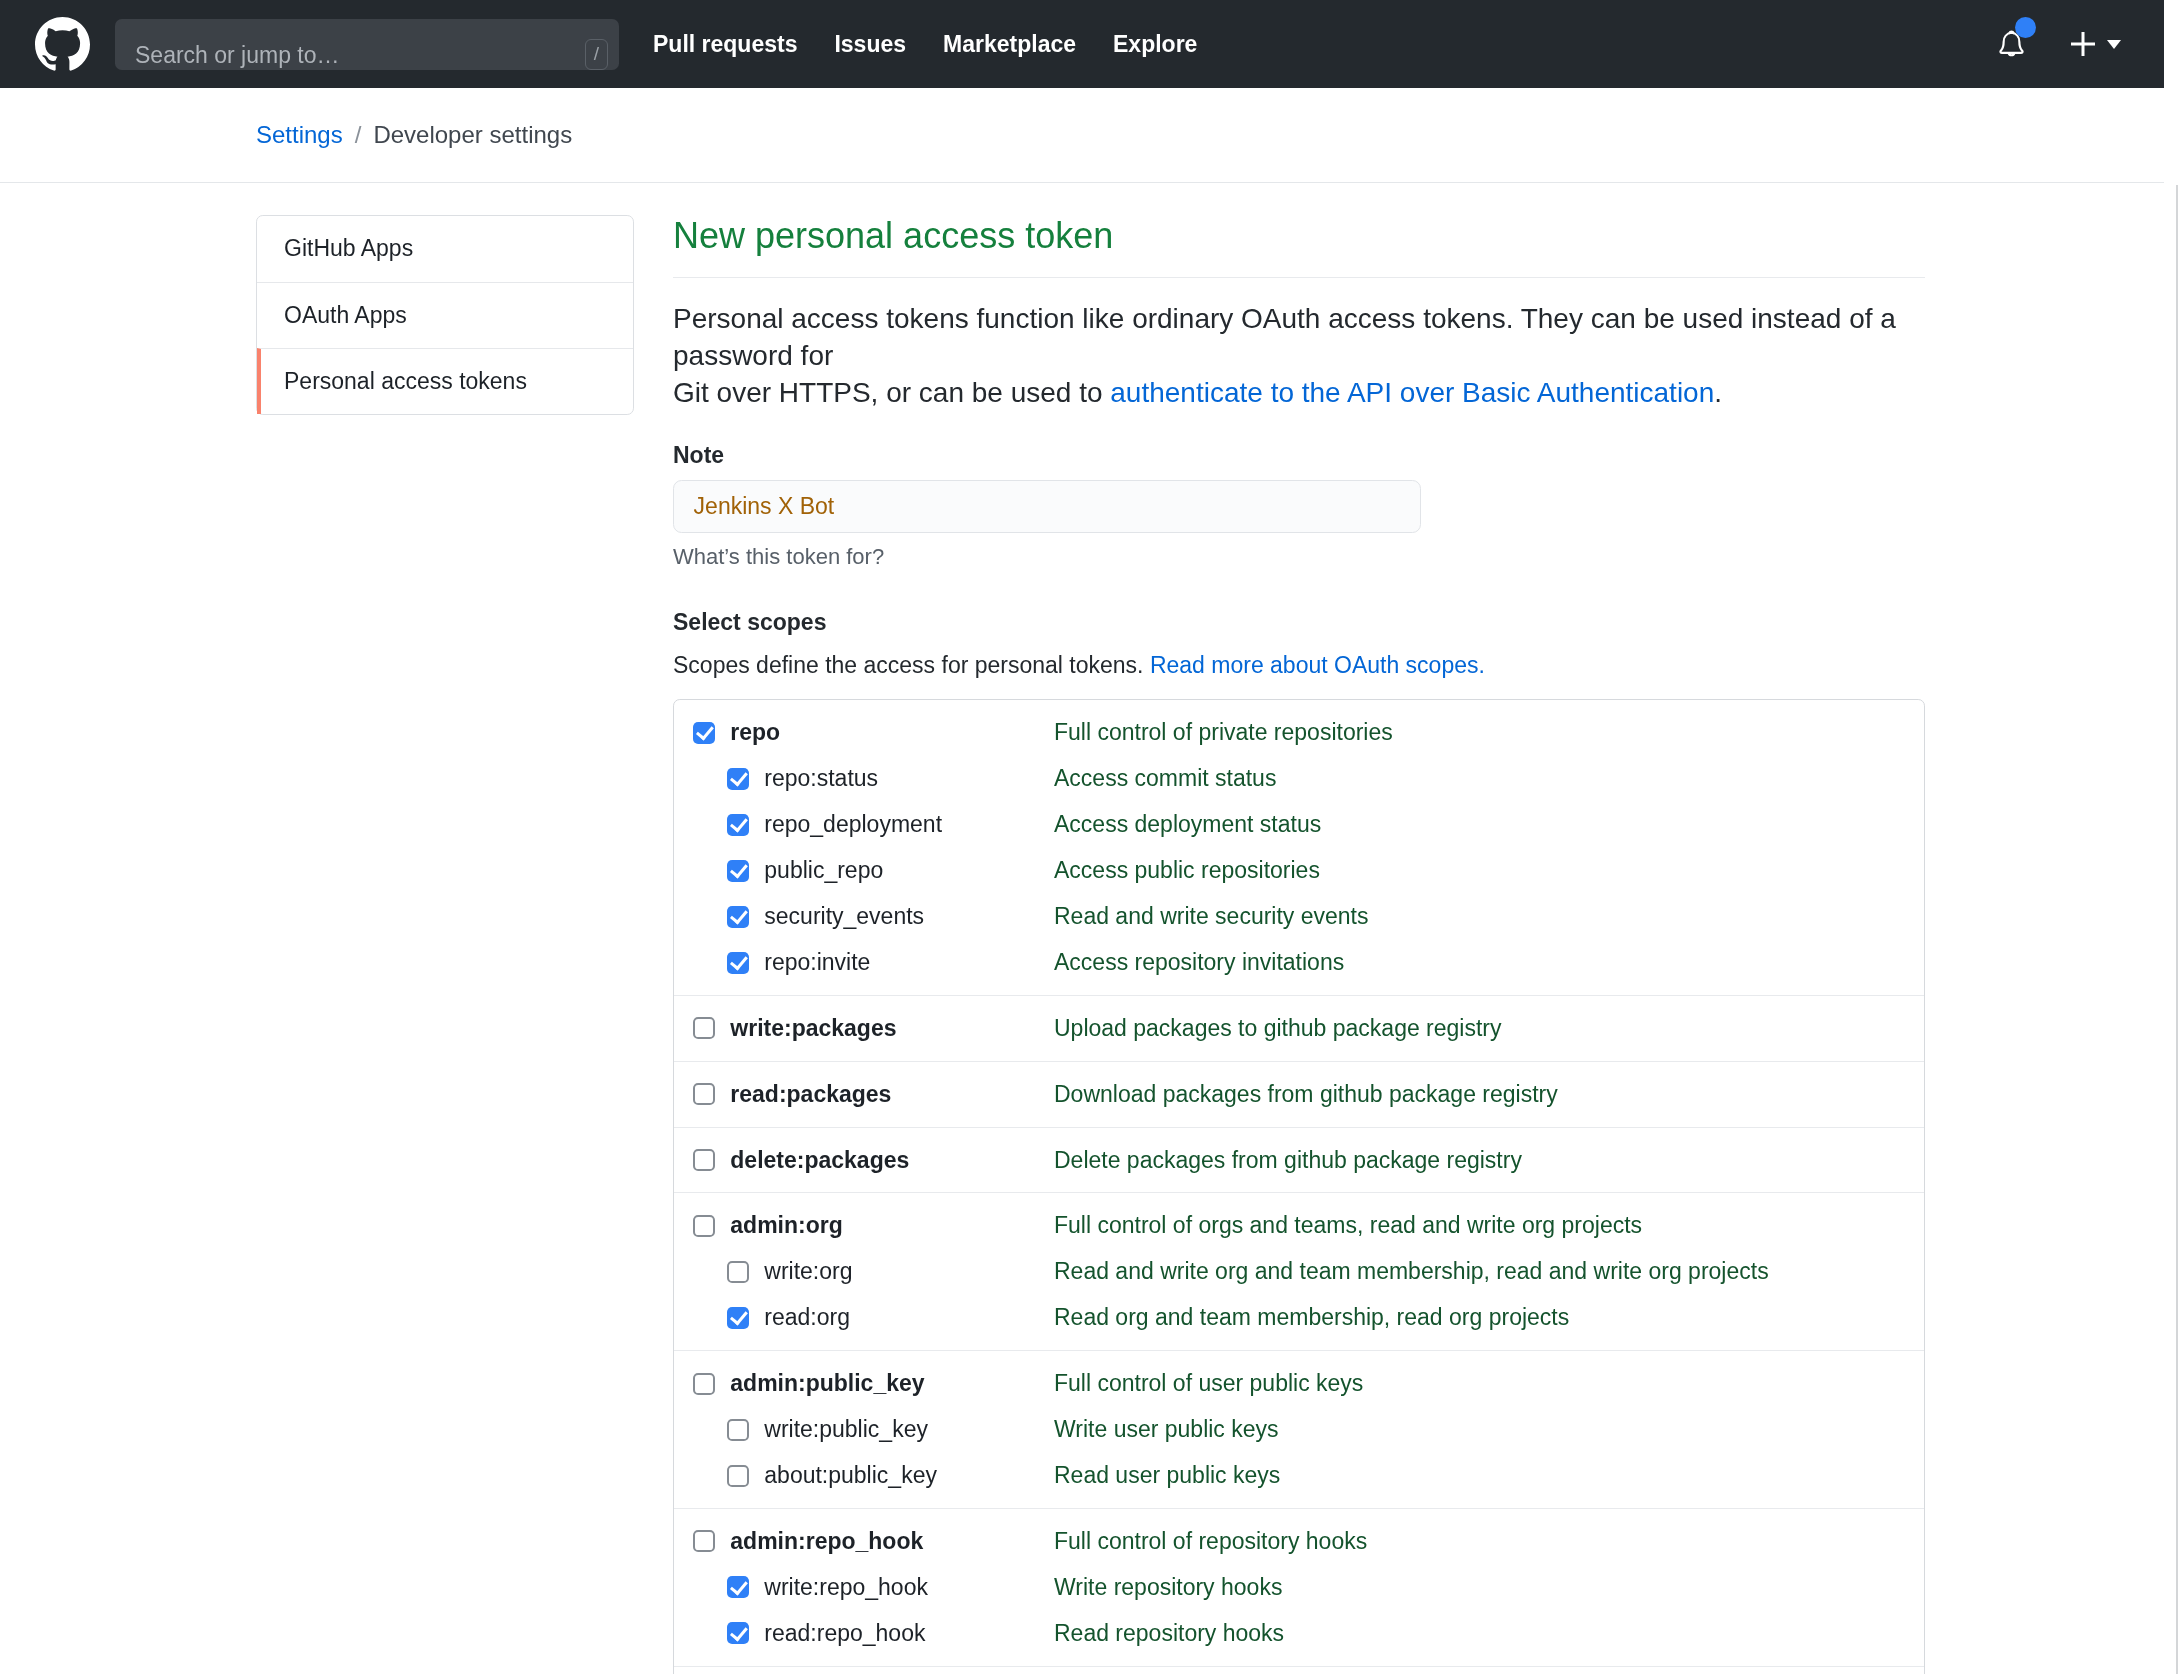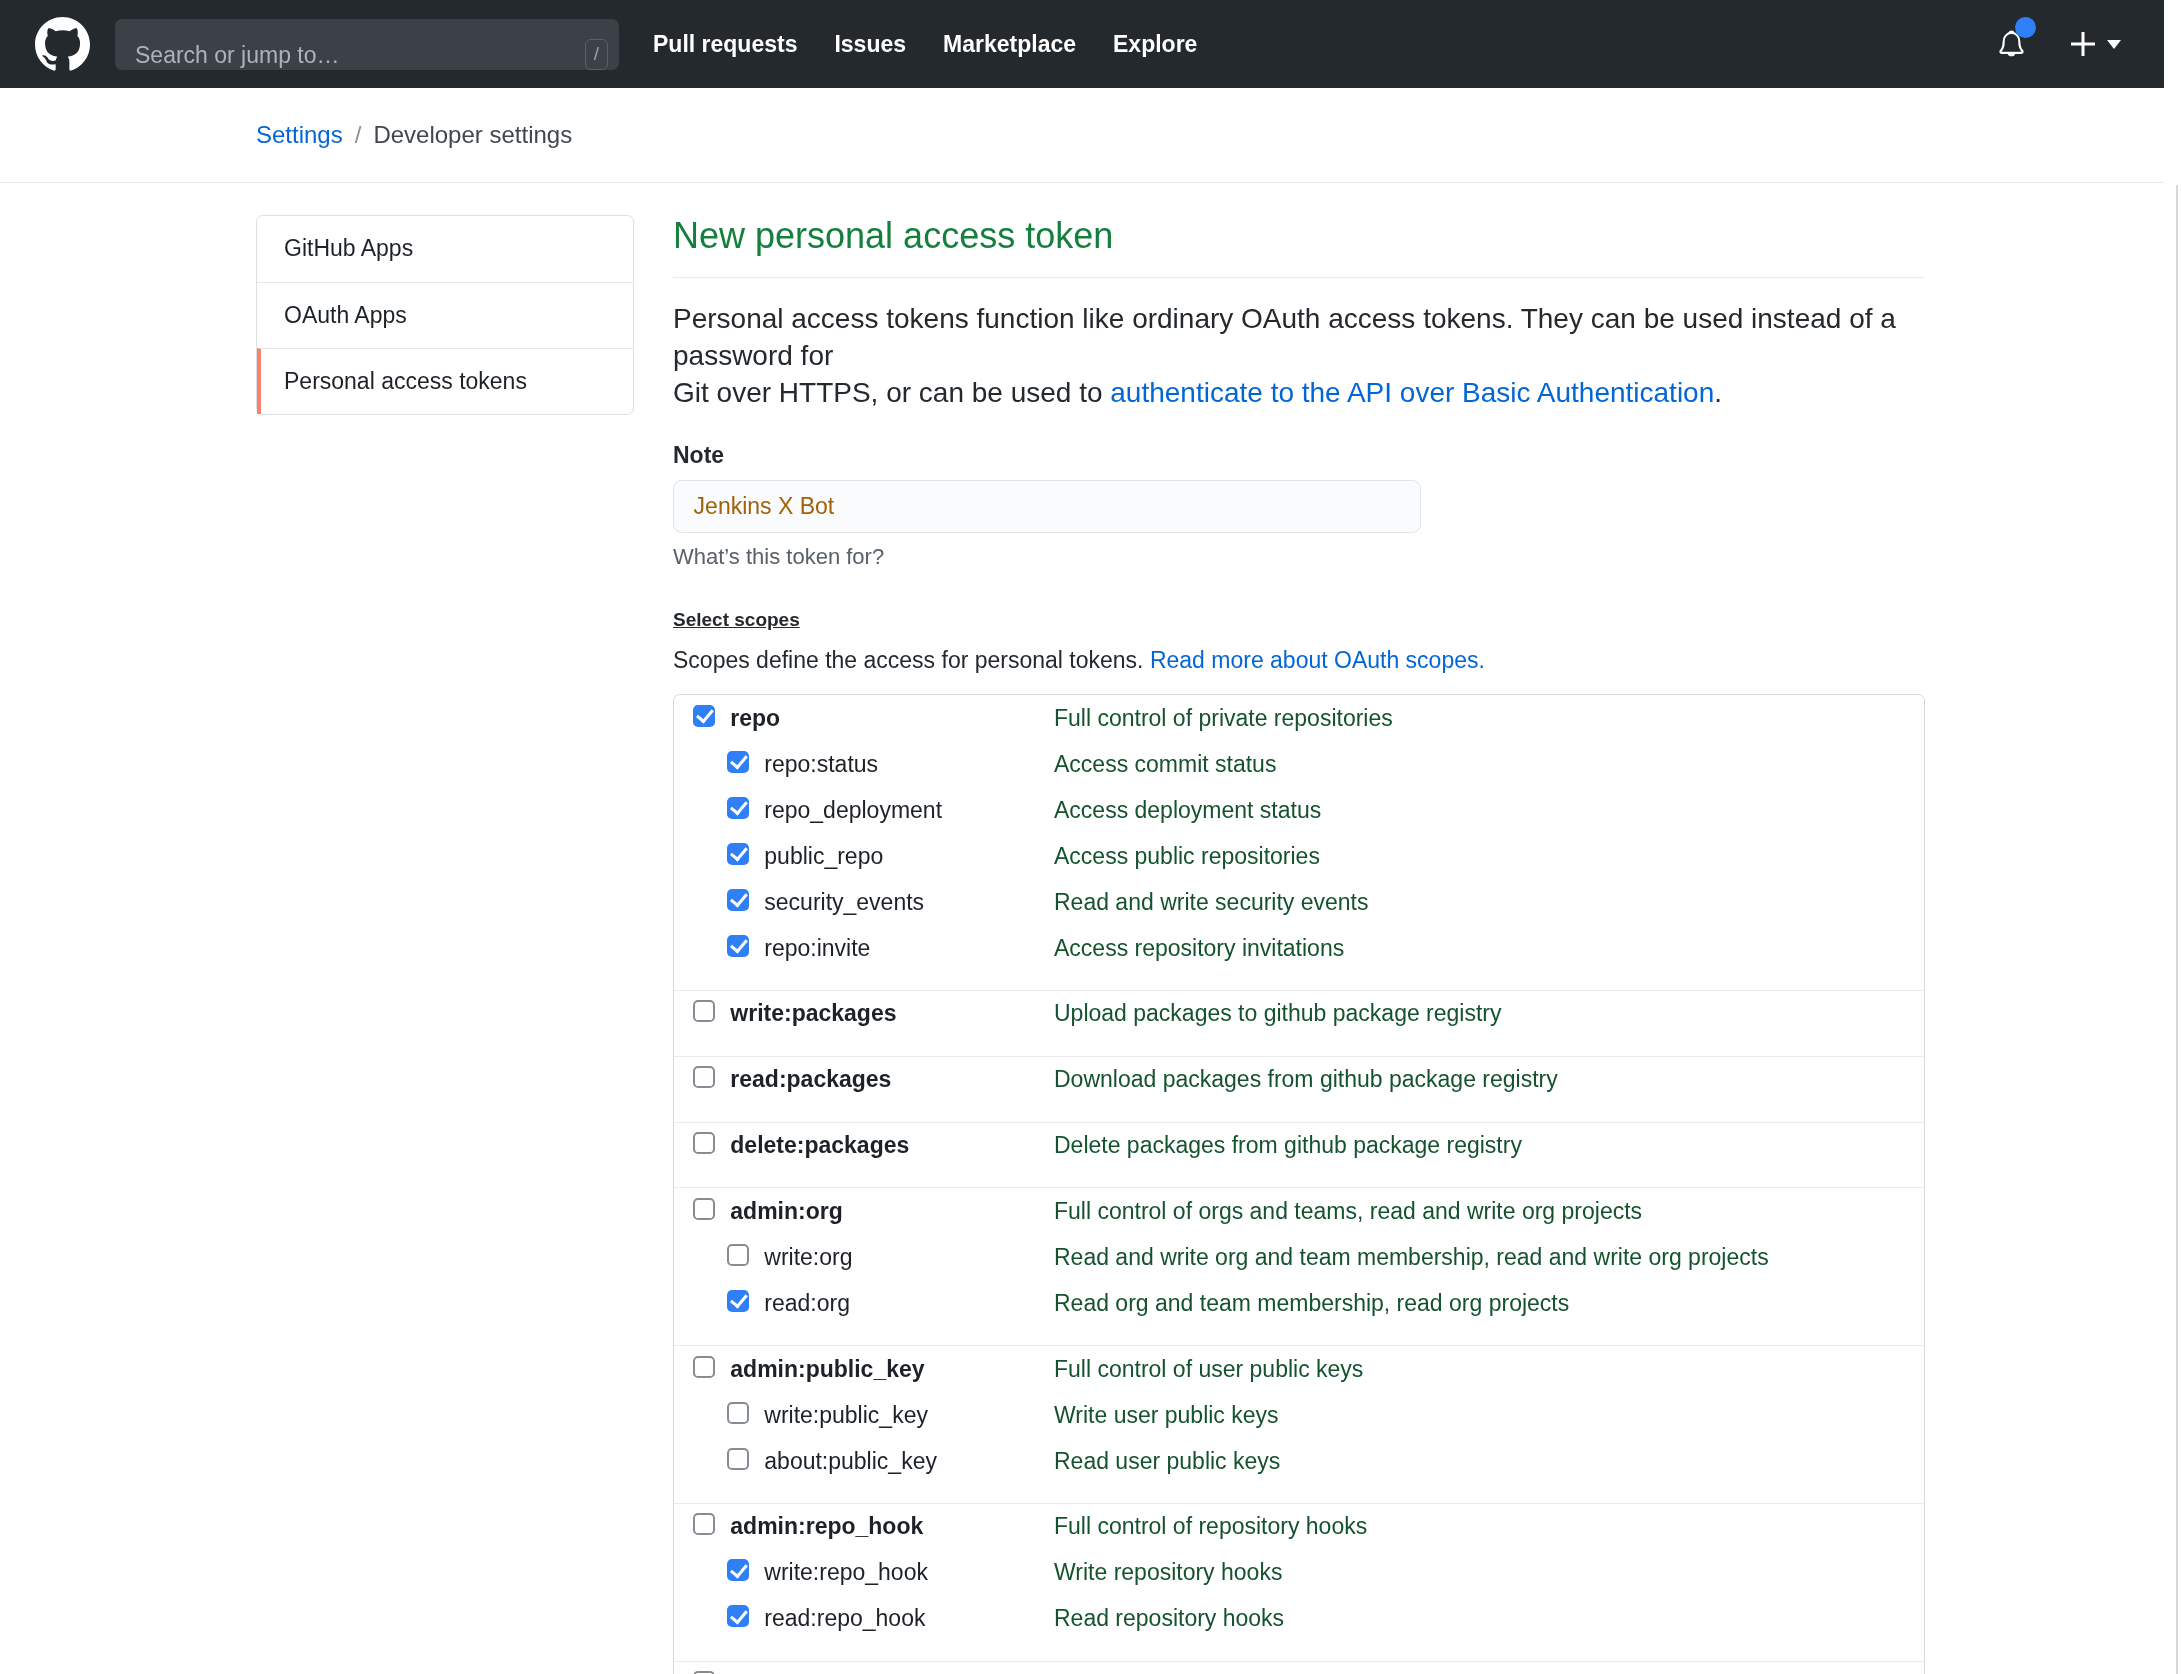--- a/index.html
+++ b/index.html
@@ -72,28 +72,28 @@
   .page-title { font-size:36px; font-weight:400; margin:0; padding-bottom:20.4px;
     border-bottom:1.7px solid #e8eaed; color:#15803d; }
   .intro { font-size:28px; line-height:37px; margin:22px 0 0; }
   .note-label { margin-top:31px; font-weight:700; font-size:23px; }
   .note-input {
     display:block; margin-top:11px; width:748px; height:53px; background:#fafbfc;
     border:1.7px solid #e1e4e8; border-radius:8.5px; font-size:23px; color:#a16207;
     padding:0 19.6px; font-family:inherit; outline:none;
   }
   .note-help { margin-top:11px; font-size:22px; color:#586069; }
-  .scopes-heading { margin-top:39px; font-weight:700; font-size:19px;text-decoration:underline; }
+  .scopes-heading { margin-top:39px; font-weight:700; font-size:23px; }
   .scopes-intro { margin-top:16px; font-size:23px; }
 
   
   .scopes-box { margin-top:20.4px; border:1.7px solid #d6d9dd; border-radius:6.8px; overflow:hidden; }
   .scope-group { padding:9.4px 0; border-top:1.7px solid #e8eaed; }
   .scope-group:first-child { border-top:none; }
-  .scope-row { position:relative; height:46px; display:flex; padding-left:19px; }
+  .scope-row { position:relative; height:46px; display:flex; align-items:center; padding-left:19px; }
   .scope-row.child { padding-left:53px; }
   .cb { width:22px; height:22px; border-radius:5.1px; flex:0 0 auto; cursor:pointer; }
   .cb.unchecked { background:#fff; border:2.1px solid #868c93; }
   .cb.checked { background:#2f80f7; position:relative; }
   .cb.checked::after {
     content:""; position:absolute; left:6.8px; top:1.7px; width:6.8px; height:12.8px;
     border:solid #fff; border-width:0 3px 3px 0; transform:rotate(40deg);
   }
   .scope-label { margin-left:15.3px; font-size:23px; color:#1d2228; cursor:pointer; }
   .scope-row.parent .scope-label { font-weight:700; }

